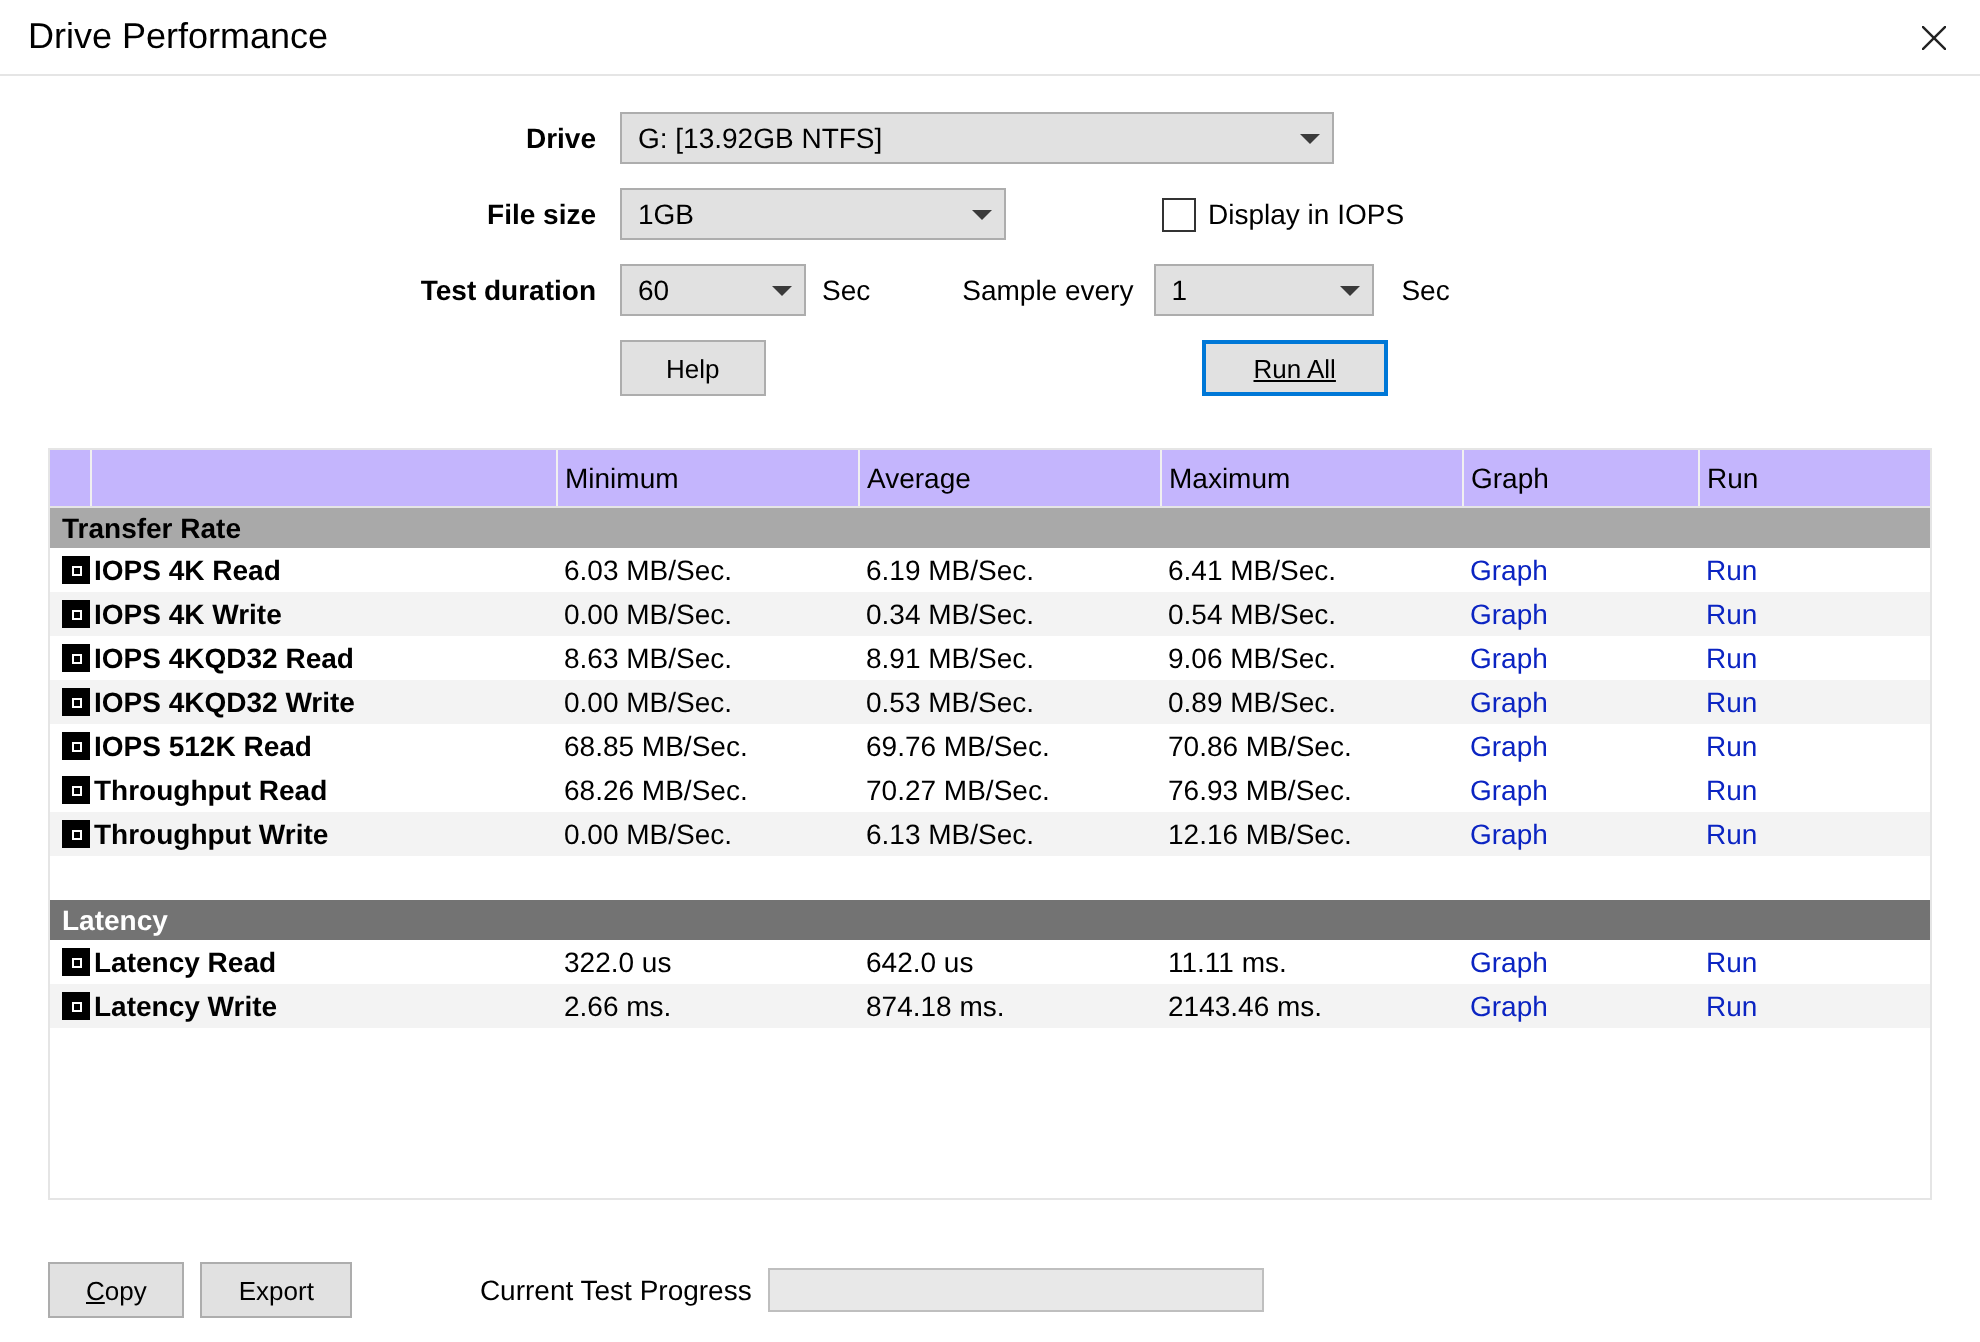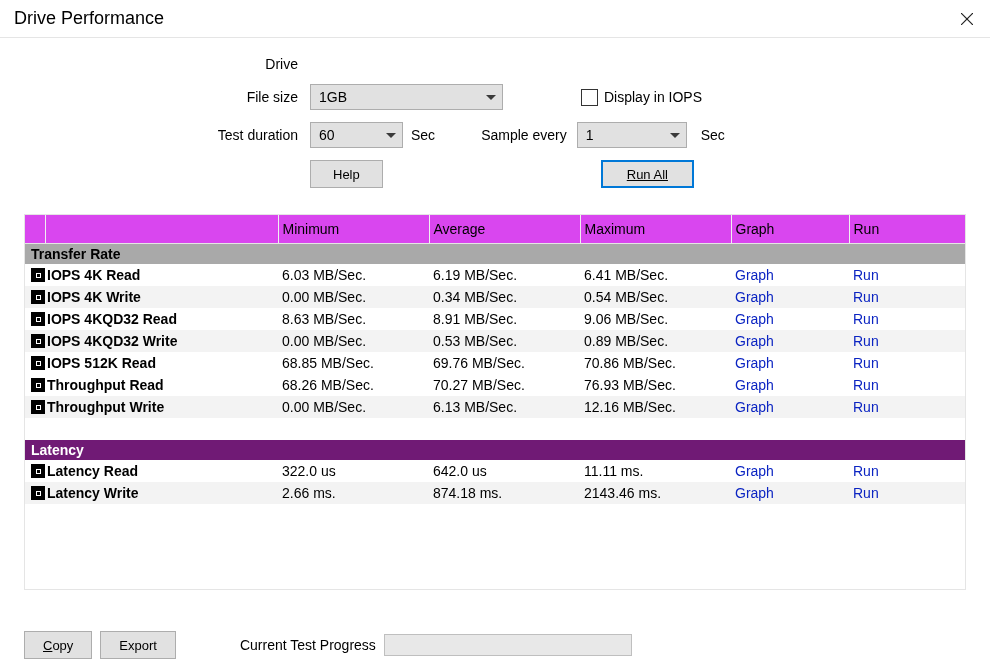--- a/index.html
+++ b/index.html
@@ -35,20 +35,21 @@
   }
   .cfg-row {
     display: flex;
     align-items: center;
     margin-bottom: 12px;
   }
   .cfg-row .label-col {
     width: 286px;
     text-align: right;
     padding-right: 12px;
+    font-weight: bold;
   }
   .select {
     border: 1px solid #adadad;
     background: #e1e1e1;
     height: 26px;
     display: flex;
     align-items: center;
     justify-content: space-between;
     padding: 0 6px 0 8px;
     position: relative;
@@ -86,35 +87,35 @@
     height: 376px;
     overflow: hidden;
   }
   table { border-collapse: collapse; width: 100%; table-layout: fixed; }
   thead th {
     text-align: left;
     font-weight: 400;
     padding: 6px 4px;
     border-bottom: 1px solid #e5e5e5;
     border-right: 1px solid #f0f0f0;
-    background: #d946ef;
+    background: #c4b5fd;
   }
   col.c-sq  { width: 20px; }
   col.c-name{ width: 233px; }
   col.c-val { width: 151px; }
   col.c-max { width: 151px; }
   col.c-link{ width: 118px; }
   col.c-run { width: 118px; }
 
   tr.section td {
     background: #a9a9a9;
     font-weight: 700;
     padding: 2px 6px;
   }
-  tr.section.sel td { background: #701a75; color: #fff; }
+  tr.section.sel td { background: #737373; color: #fff; }
   tbody tr.data td { padding: 3px 4px; }
   tbody tr.data.even td { background: #f3f3f3; }
   td.namecell { font-weight: 700; padding-left: 2px !important; }
   .sq {
     width: 14px; height: 14px;
     background: #000;
     display: flex; align-items: center; justify-content: center;
     margin-left: 2px;
   }
   .sq .inner { width: 5px; height: 5px; border: 1px solid #fff; }
@@ -148,20 +149,24 @@
         <line x1="0" y1="0" x2="12" y2="12"></line>
         <line x1="12" y1="0" x2="0" y2="12"></line>
       </svg>
   </div>
 </div>
 
 <div class="config">
 
   <div class="cfg-row">
     <div class="label-col">Drive</div>
+    <div class="select wide">
+      <span>G: [13.92GB NTFS]</span>
+      <span class="chev"></span>
+    </div>
   </div>
 
   <div class="cfg-row">
     <div class="label-col">File size</div>
     <div class="select med">
       <span>1GB</span>
       <span class="chev"></span>
     </div>
     <div style="width:78px"></div>
     <span class="checkbox"></span>

